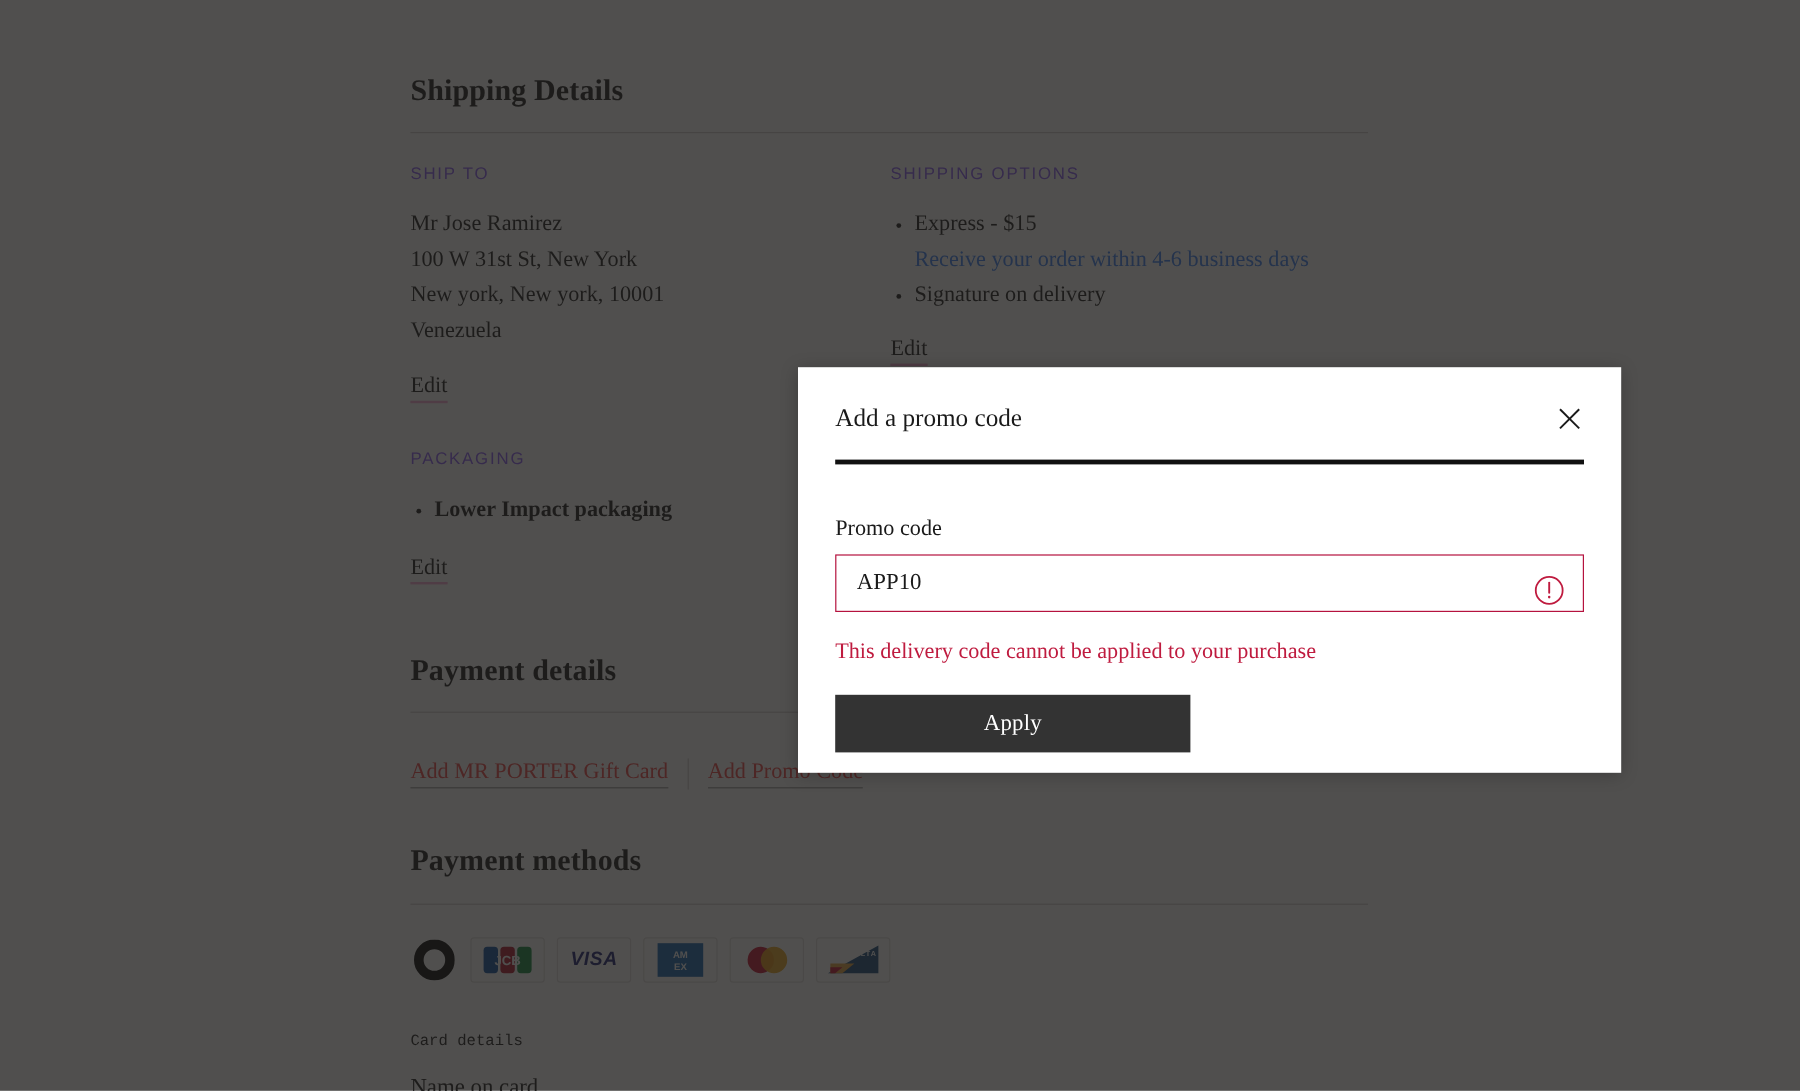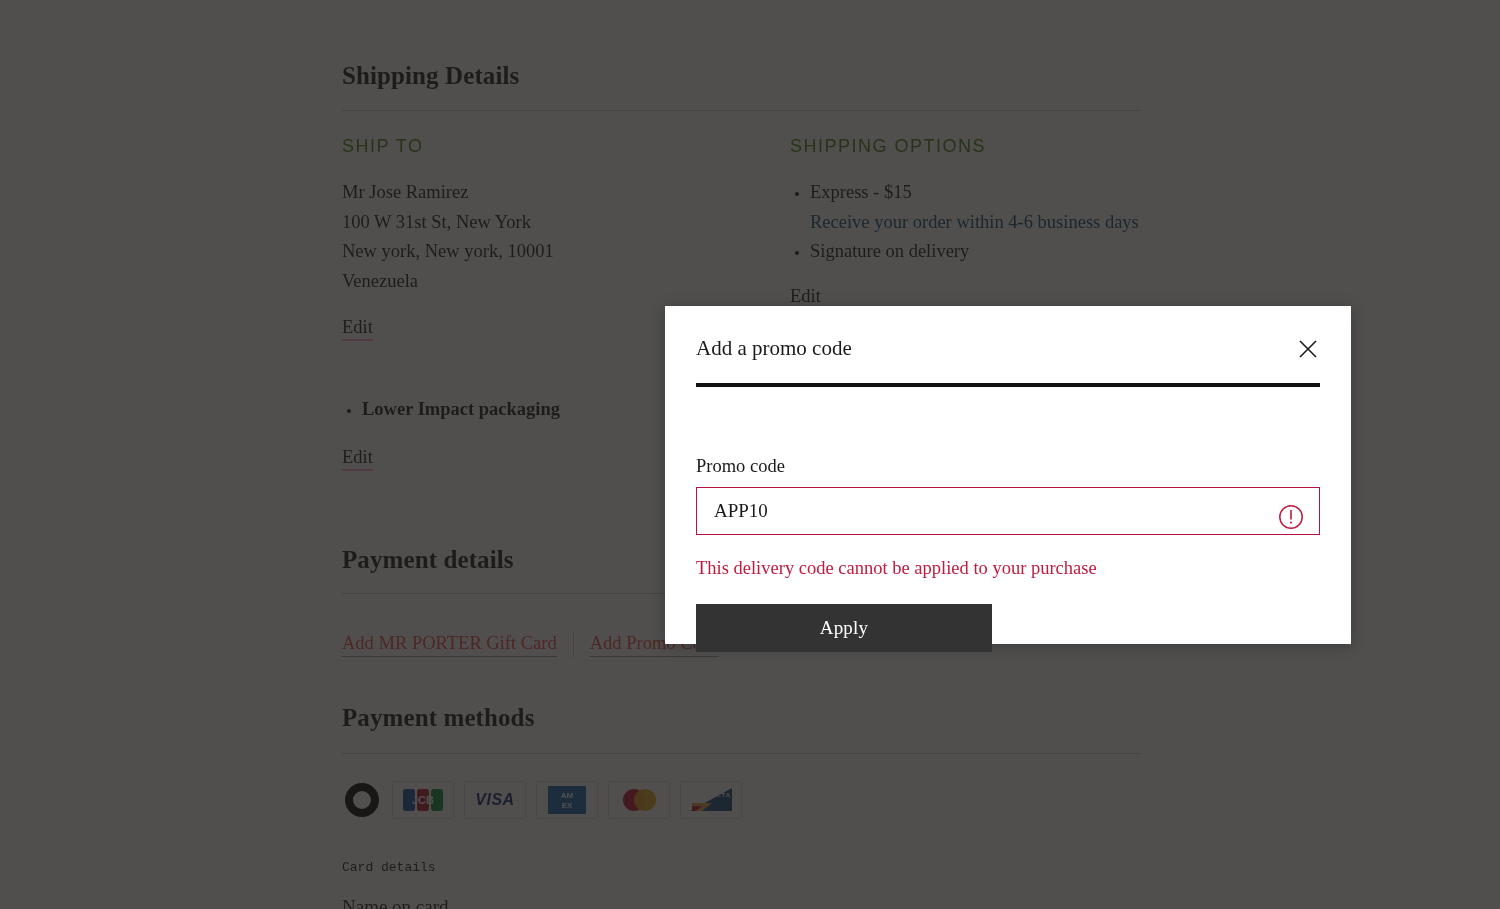--- a/index.html
+++ b/index.html
@@ -29,34 +29,34 @@
     letter-spacing: .1px;
     margin: 0;
   }
   .rule {
     border-bottom: 1px solid #cfcdcb;
     height: 0;
   }
 
   .eyebrow {
     font-family: "Liberation Sans", "DejaVu Sans", sans-serif;
-    font-size: 18px;
+    font-size: 14px;
     letter-spacing: 1.5px;
-    color: #4d7c0f;
+    color: #8b5cf6;
     text-transform: uppercase;
   }
 
   .body-line {
     font-size: 18.5px;
     color: #1a1a1a;
     line-height: 29.5px;
   }
   .muted-line {
     font-size: 18.5px;
-    color: #0c4a6e;
+    color: #3b82f6;
     line-height: 29.5px;
   }
 
   ul.plain {
     margin: 0; padding: 0 0 0 20px;
     list-style: disc;
   }
   ul.plain li {
     font-size: 18.5px; color: #1a1a1a; line-height: 29.5px;
   }
@@ -132,21 +132,21 @@
     width: 34px; height: 34px;
     background: none; border: none; padding: 0;
     cursor: pointer;
     display: flex; align-items: center; justify-content: center;
   }
   .modal-underline {
     margin: 22px 31px 0 31px;
     height: 4px;
     background: #111111;
   }
-  .modal-body { padding: 31px 31px 0 31px; margin-top: 38px; }
+  .modal-body { padding: 44px 31px 0 31px; }
 
   .field-label {
     font-size: 18.5px;
     color: #1a1a1a;
     display: block;
     margin-bottom: 10px;
   }
   .promo-input-wrap {
     position: relative;
     height: 60px;
@@ -200,33 +200,34 @@
     <div class="eyebrow">SHIP TO</div>
     <div style="margin-top:21px;">
       <div class="body-line">Mr Jose Ramirez</div>
       <div class="body-line">100 W 31st St, New York</div>
       <div class="body-line">New york, New york, 10001</div>
       <div class="body-line">Venezuela</div>
     </div>
     <a class="edit-link" style="margin-top:21px;">Edit</a>
   </div>
 
-  <div style="position:absolute;left:742px;top:136px;width:400px;margin-left:48px;">
+  <div style="position:absolute;left:742px;top:136px;width:400px;">
     <div class="eyebrow">SHIPPING OPTIONS</div>
     <ul class="plain" style="margin-top:21px;">
       <li>
         <span>Express - $15</span>
         <div class="muted-line">Receive your order within 4-6 business days</div>
       </li>
       <li>Signature on delivery</li>
     </ul>
     <a class="edit-link" style="margin-top:19px;">Edit</a>
   </div>
 
   <div style="position:absolute;left:342px;top:374px;width:380px;">
+    <div class="eyebrow">PACKAGING</div>
     <ul class="plain" style="margin-top:21px;font-weight:bold;">
       <li>Lower Impact packaging</li>
     </ul>
     <a class="edit-link" style="margin-top:22px;">Edit</a>
   </div>
 
   <div class="content-col" style="top:546px;">
     <h2 class="section-title">Payment details</h2>
     <div class="rule" style="margin-top:19px;"></div>
   </div>

